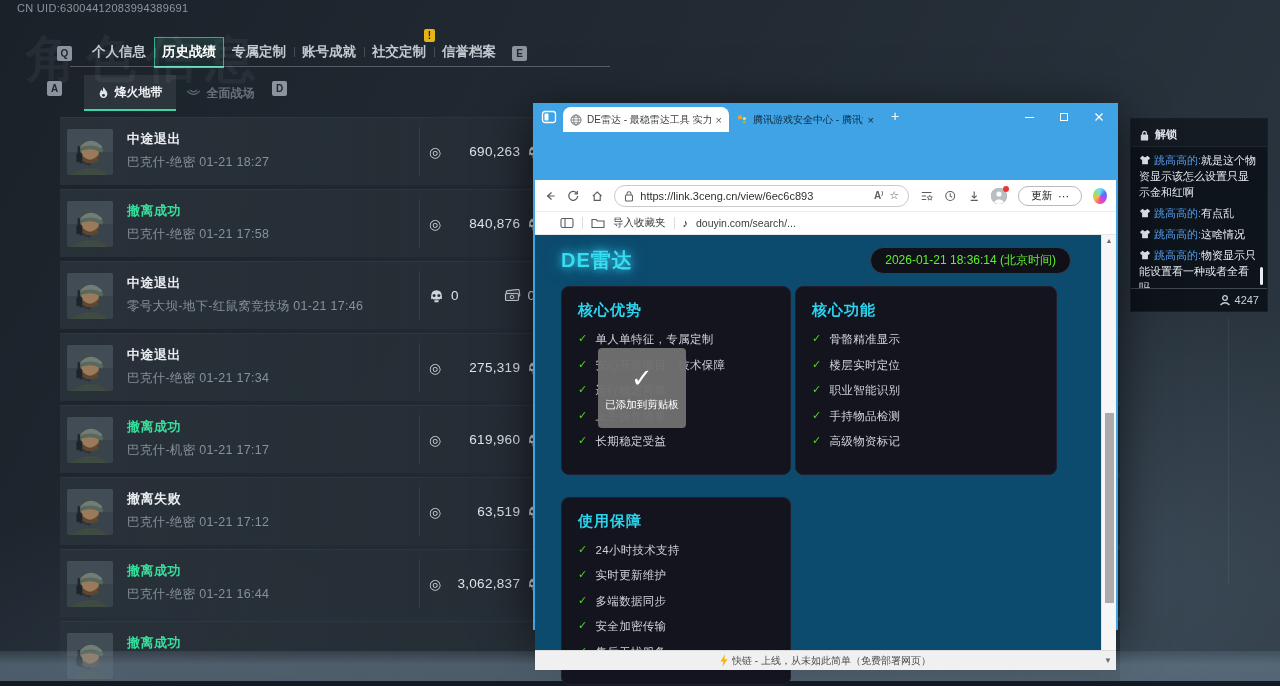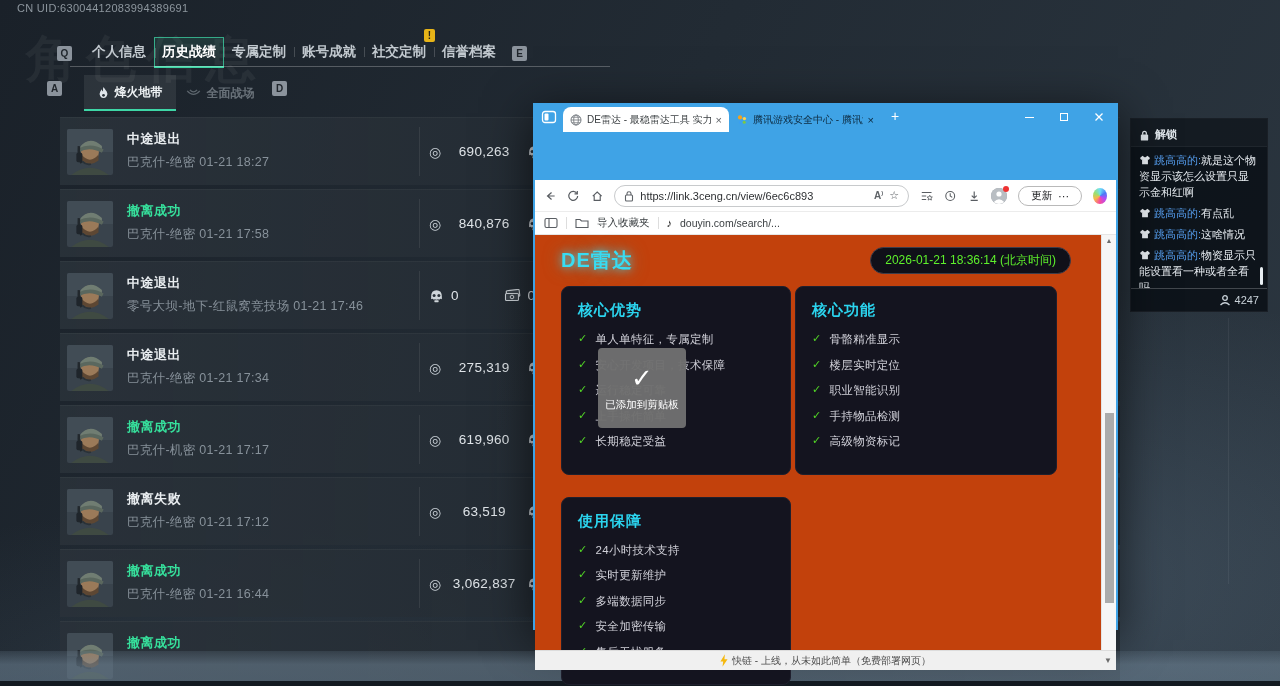--- a/index.html
+++ b/index.html
@@ -40,21 +40,21 @@
     background:linear-gradient(90deg,rgba(41,49,57,0.95),rgba(36,44,52,0.88) 55%,rgba(40,48,56,0.8));
     border-top:1px solid rgba(255,255,255,0.04);}
   .avatar{position:absolute;left:7px;top:11px;width:46px;height:46px;border-radius:2px;overflow:hidden;}
   .rinfo{position:absolute;left:67px;top:12px;}
   .status{font-size:13px;font-weight:bold;color:#e9edf0;letter-spacing:.5px;}
   .status.ok{color:#36e09c;}
   .map{margin-top:6px;font-size:12.5px;color:#87919a;letter-spacing:.3px;}
   .rdiv{position:absolute;left:359px;top:9px;bottom:9px;width:1px;background:rgba(255,255,255,0.08);}
   .stats{position:absolute;left:369px;top:0;height:100%;display:flex;align-items:center;gap:7px;}
   .coinG{font-size:14px;color:#c7ced4;}
-  .val{width:72px;text-align:center;font-size:13.5px;color:#dfe4e8;letter-spacing:.3px;}
+  .val{width:72px;text-align:right;font-size:13.5px;color:#dfe4e8;letter-spacing:.3px;}
   .cnt{font-size:13.5px;color:#dfe4e8;}
   .zval{font-size:13.5px;color:#dfe4e8;}
   .mlgap{margin-left:38px;}
   
   .toolrow{left:567px;top:633px;display:flex;gap:6px;}
   .tbtn{width:30px;height:22px;background:#3a4149;border-top:1px solid #58606a;
     display:flex;align-items:center;justify-content:center;}
   .tbtn.gold{background:linear-gradient(#a08e34,#6f641f);border:1px solid #c9b85a;}
   .mist{left:0;top:651px;width:1280px;height:30px;
     background:linear-gradient(180deg,rgba(118,140,158,0.18),rgba(118,140,158,0.5) 45%,rgba(112,134,152,0.52));}
@@ -97,25 +97,25 @@
   .urltext{flex:1;white-space:nowrap;overflow:hidden;}
   .readaloud{font-size:10px;color:#5f6368;font-weight:bold;}
   .readaloud sup{font-size:6px;}
   .starG{font-size:11px;color:#5f6368;}
   .profile{position:relative;width:16px;height:16px;border-radius:50%;background:#9aa0a6;overflow:visible;}
   .profile::after{content:'';position:absolute;right:-2px;top:-2px;width:6px;height:6px;border-radius:50%;background:#e33; }
   .updatepill{height:20px;border:1px solid #b9b9b9;border-radius:11px;display:flex;align-items:center;gap:6px;
     padding:0 12px;font-size:10.5px;color:#202124;white-space:nowrap;}
   .copilot{width:16px;height:16px;border-radius:50%;
     background:conic-gradient(#6ee0f7,#4a7bf7,#b24af7,#f74a9e,#f7b84a,#9be06e,#6ee0f7);}
-  .bkbar{height:23px;background:#fff;display:flex;align-items:center;padding:0 9px;gap:8px;
+  .bkbar{height:23px;background:#fff;display:flex;align-items:center;padding:0 25px;gap:8px;
     font-size:10.5px;color:#3c4043;border-bottom:1px solid #e6e6e6;}
   .bkdiv{width:1px;height:12px;background:#ddd;}
   .noteG{font-size:11px;color:#111;}
-  .bcontent{height:415px;background:#c2410c;display:flex;position:relative;}
+  .bcontent{height:415px;background:#0c4a6e;display:flex;position:relative;}
   .bpage{flex:1;position:relative;padding:12px 14px 0 26px;}
   .phead{display:flex;justify-content:space-between;align-items:center;padding-right:16px;margin-bottom:12px;}
   .ptitle{font-size:20px;font-weight:bold;color:#38dcf2;letter-spacing:1px;
     text-shadow:0 0 9px rgba(56,220,242,0.85),0 0 18px rgba(56,220,242,0.5);}
   .ptime{border:1px solid #3c3c4a;border-radius:14px;background:#101019;padding:4px 14px;
     font-size:12px;font-weight:normal;color:#5ef02c;}
   .cardrow{display:flex;gap:4px;}
   .card{background:#14141f;border:1px solid #1f1f2d;border-radius:8px;padding:14px 16px;}
   .card.c1{width:230px;}
   .card.c2{width:262px;}

